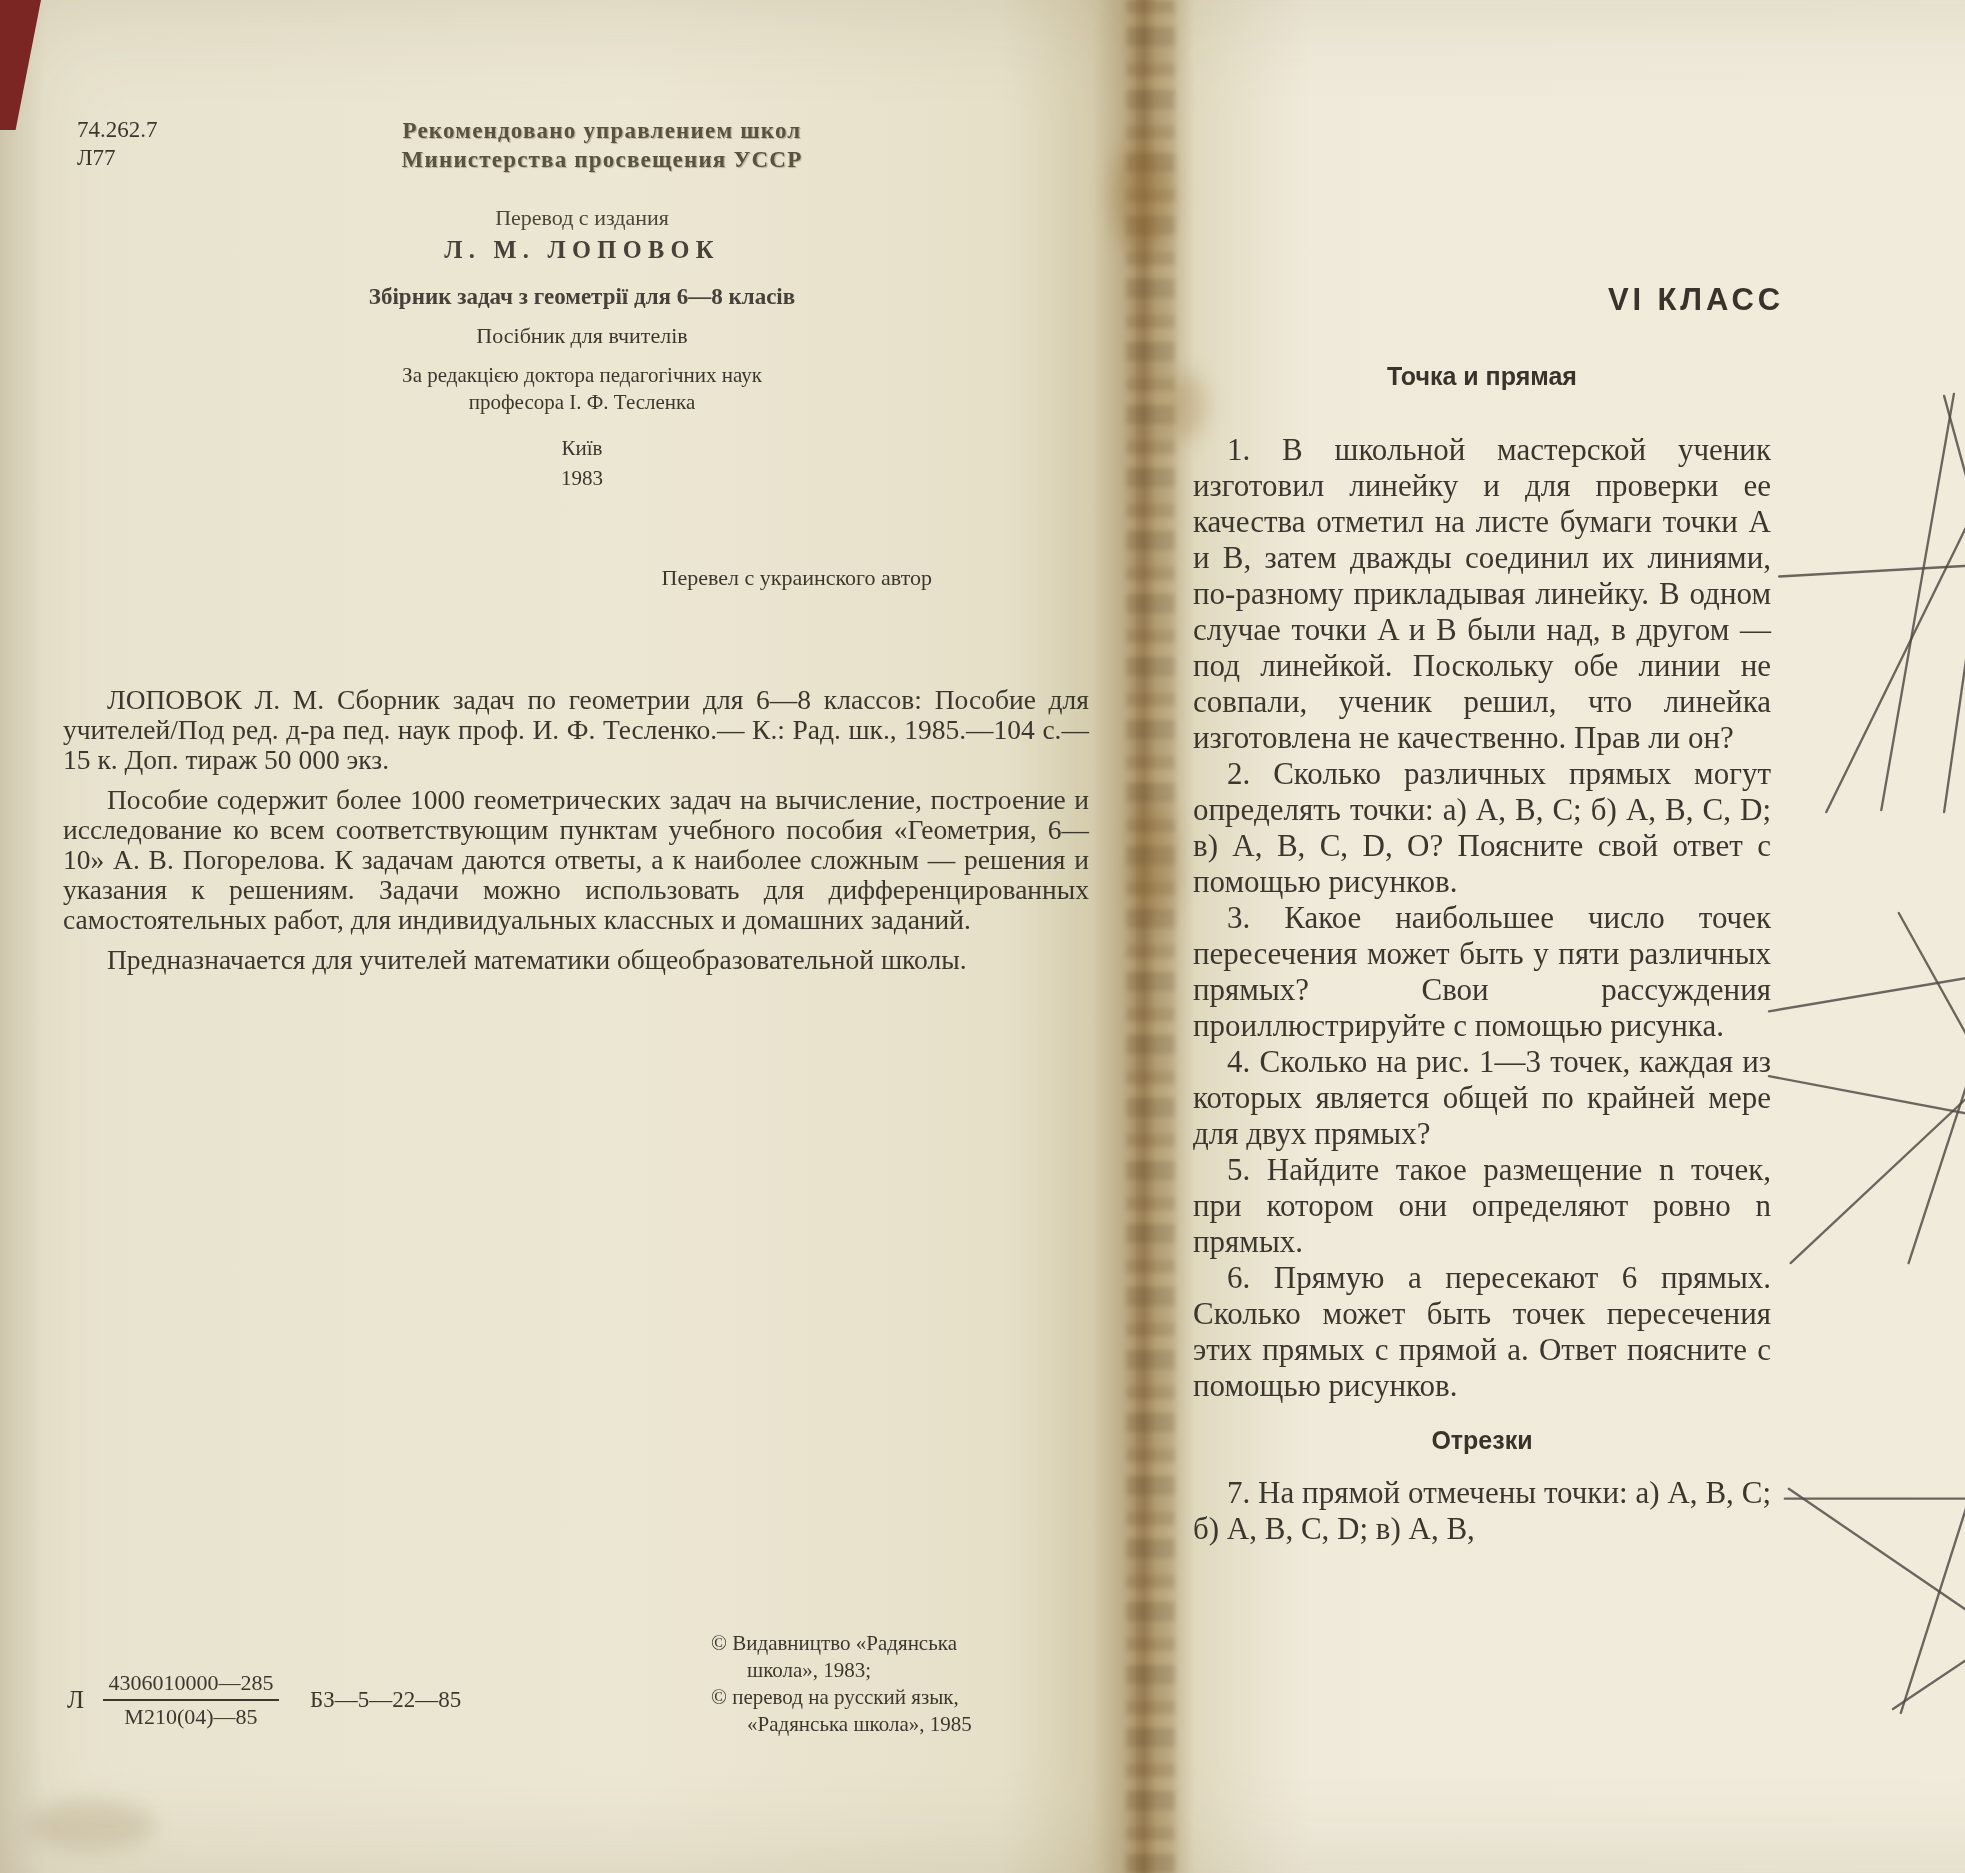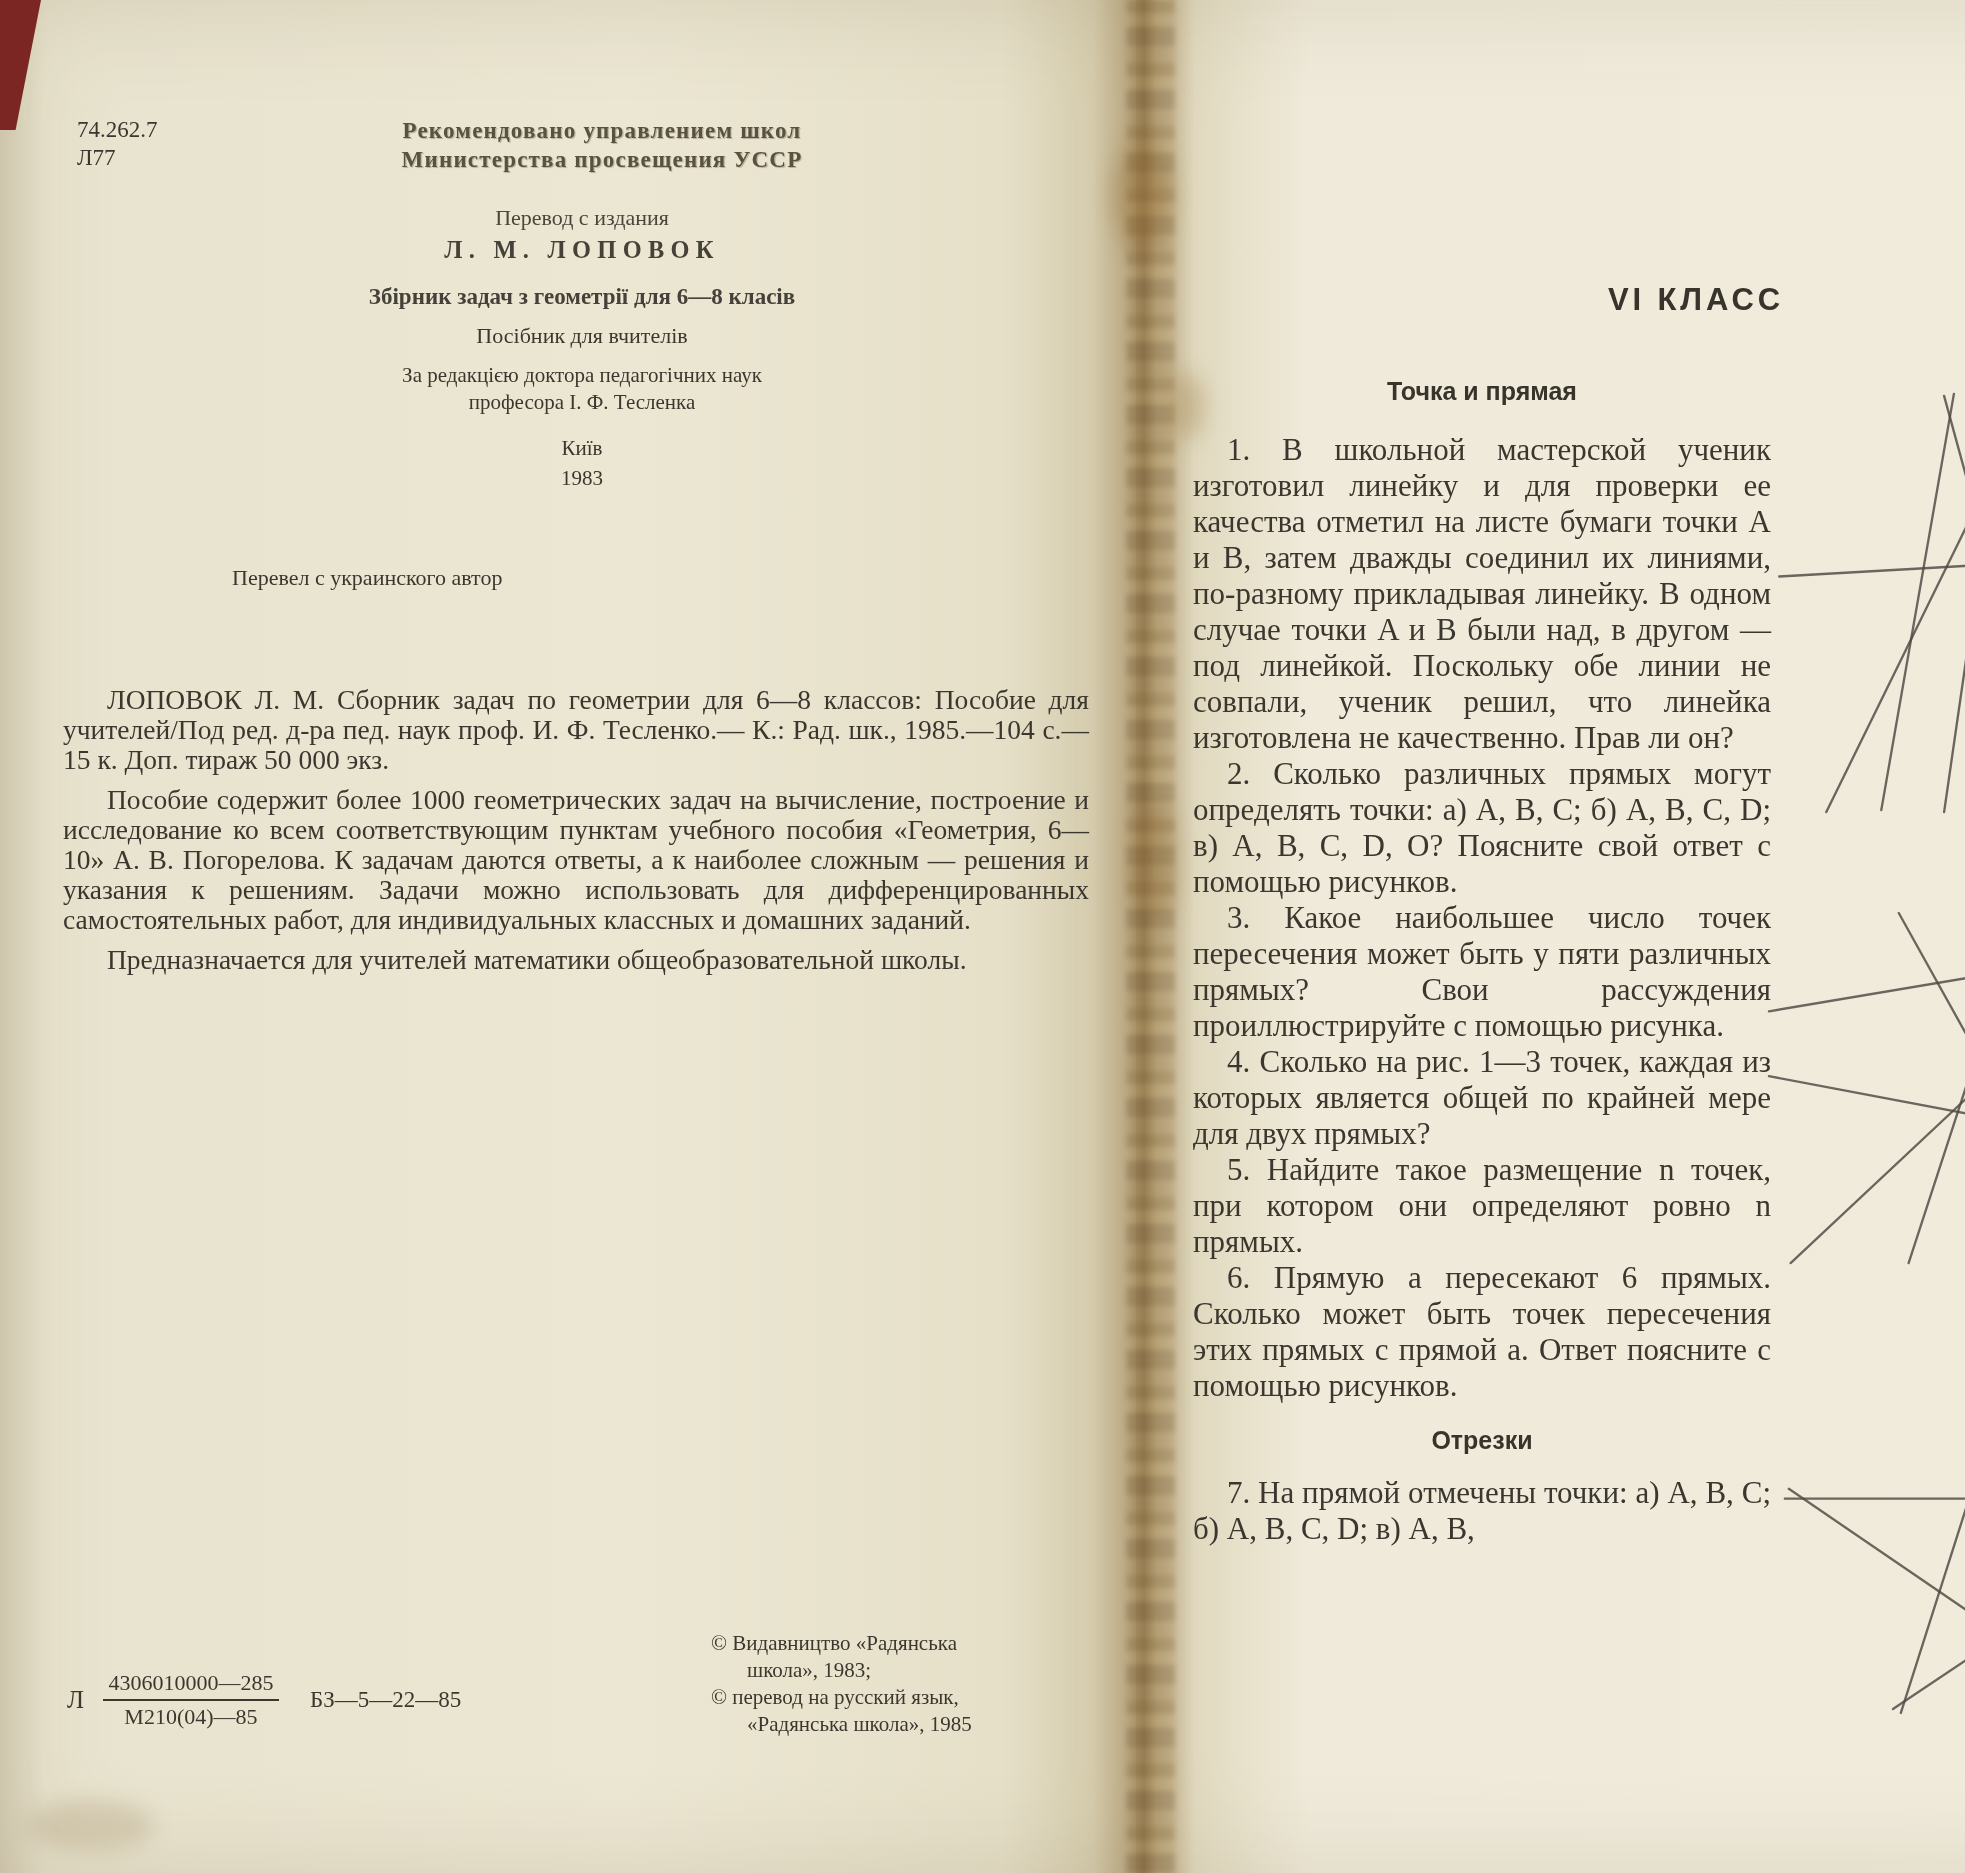--- a/index.html
+++ b/index.html
@@ -49,41 +49,41 @@
   }
   .title-block{position:absolute;left:244px;top:205px;width:676px;text-align:center;}
   .tb-note{font-size:22px;margin-bottom:5px;color:#4a463a;font-family:Liberation Serif, serif;}
   .tb-author{font-size:24.4px;font-weight:bold;letter-spacing:6.3px;margin-bottom:20.4px;color:#46423a;}
   .tb-title{font-size:23px;font-weight:bold;margin-bottom:12.6px;color:#45413a;}
   .tb-sub{font-size:22px;margin-bottom:12.6px;}
   .tb-editor{font-size:21px;line-height:27px;}
   .tb-city{font-size:21px;margin-top:20.4px;}
   .tb-pub{font-size:21px;margin-top:4.7px;}
   .tb-year{font-size:21px;margin-top:4.7px;}
-  .translator{position:absolute;left:232px;top:565px;width:676px;text-align:left;font-size:22px;}
+  .translator{position:absolute;left:256px;top:565px;width:676px;text-align:right;font-size:22px;}
   .left-text{position:absolute;left:63px;top:685px;width:1026px;font-size:27.5px;line-height:30px;text-align:justify;}
   .left-text p{margin:0;text-indent:44px;}
   .left-text p + p{margin-top:10.2px;}
   .imprint{position:absolute;left:67px;top:1670px;display:flex;align-items:center;font-size:23px;}
   .imprint-letter{font-size:25px;margin-right:19px;}
   .fraction{display:inline-flex;flex-direction:column;text-align:center;font-size:22px;line-height:26px;}
   .fraction .num{border-bottom:2px solid #3b372f;padding:0 5.5px 3.1px;}
   .fraction .den{padding-top:3.1px;text-align:center;}
   .imprint-code{margin-left:31px;font-size:23px;}
   .copyright{position:absolute;left:711px;top:1630px;font-size:21px;line-height:27px;}
   .copyright .cont{padding-left:36px;}
 
   
   .page-right{position:absolute;}
   .chapter{
     position:absolute;left:57px;top:282px;width:1006px;text-align:center;
     font-family:"Liberation Sans", sans-serif;font-weight:bold;font-size:31px;letter-spacing:3.9px;color:#38342c;
   }
   .section1{
-    position:absolute;left:57px;top:377px;width:578px;text-align:center;
+    position:absolute;left:57px;top:362px;width:578px;text-align:center;
     font-family:"Liberation Sans", sans-serif;font-weight:bold;font-size:25px;color:#38342c;
   }
   .text-col{position:absolute;left:57px;top:432px;width:578px;font-size:31px;line-height:36px;text-align:justify;}
   .text-col p{margin:0;text-indent:34px;}
   .sec2{
     font-family:"Liberation Sans", sans-serif;font-weight:bold;font-size:25px;
     text-align:center;text-indent:0 !important;margin:18px 0 16.5px !important;color:#38342c;
   }
   .figure{position:absolute;text-align:center;}
   .figure svg{display:block;}

